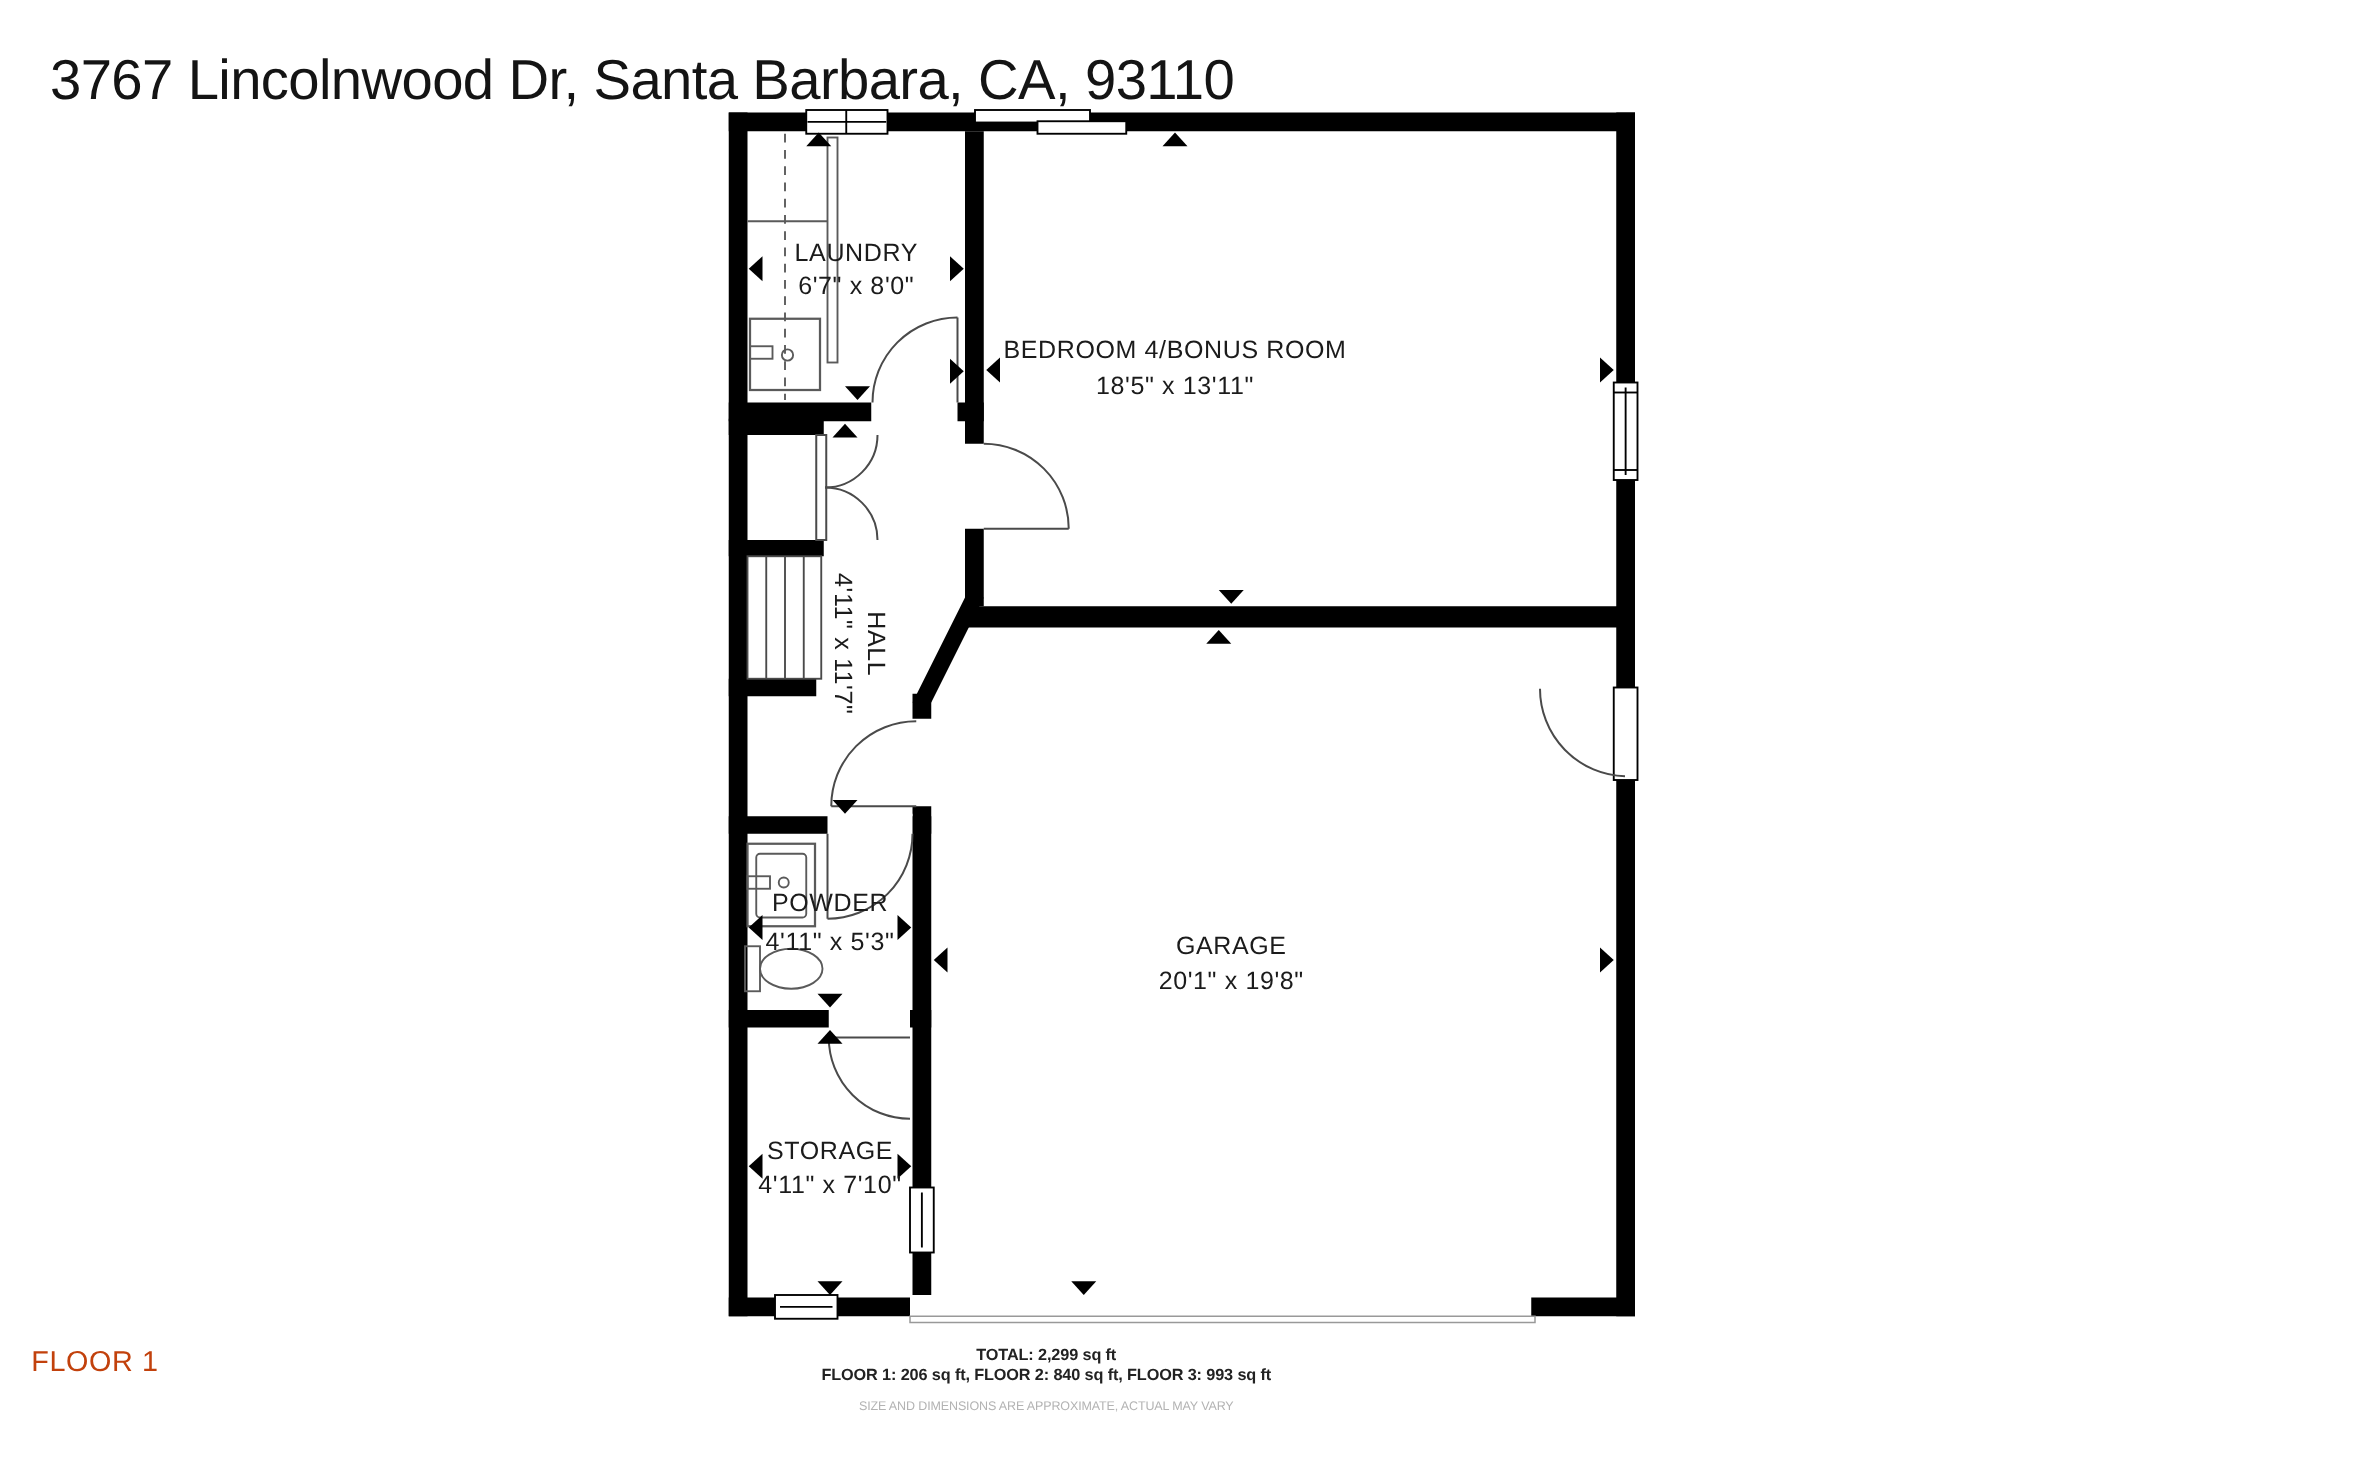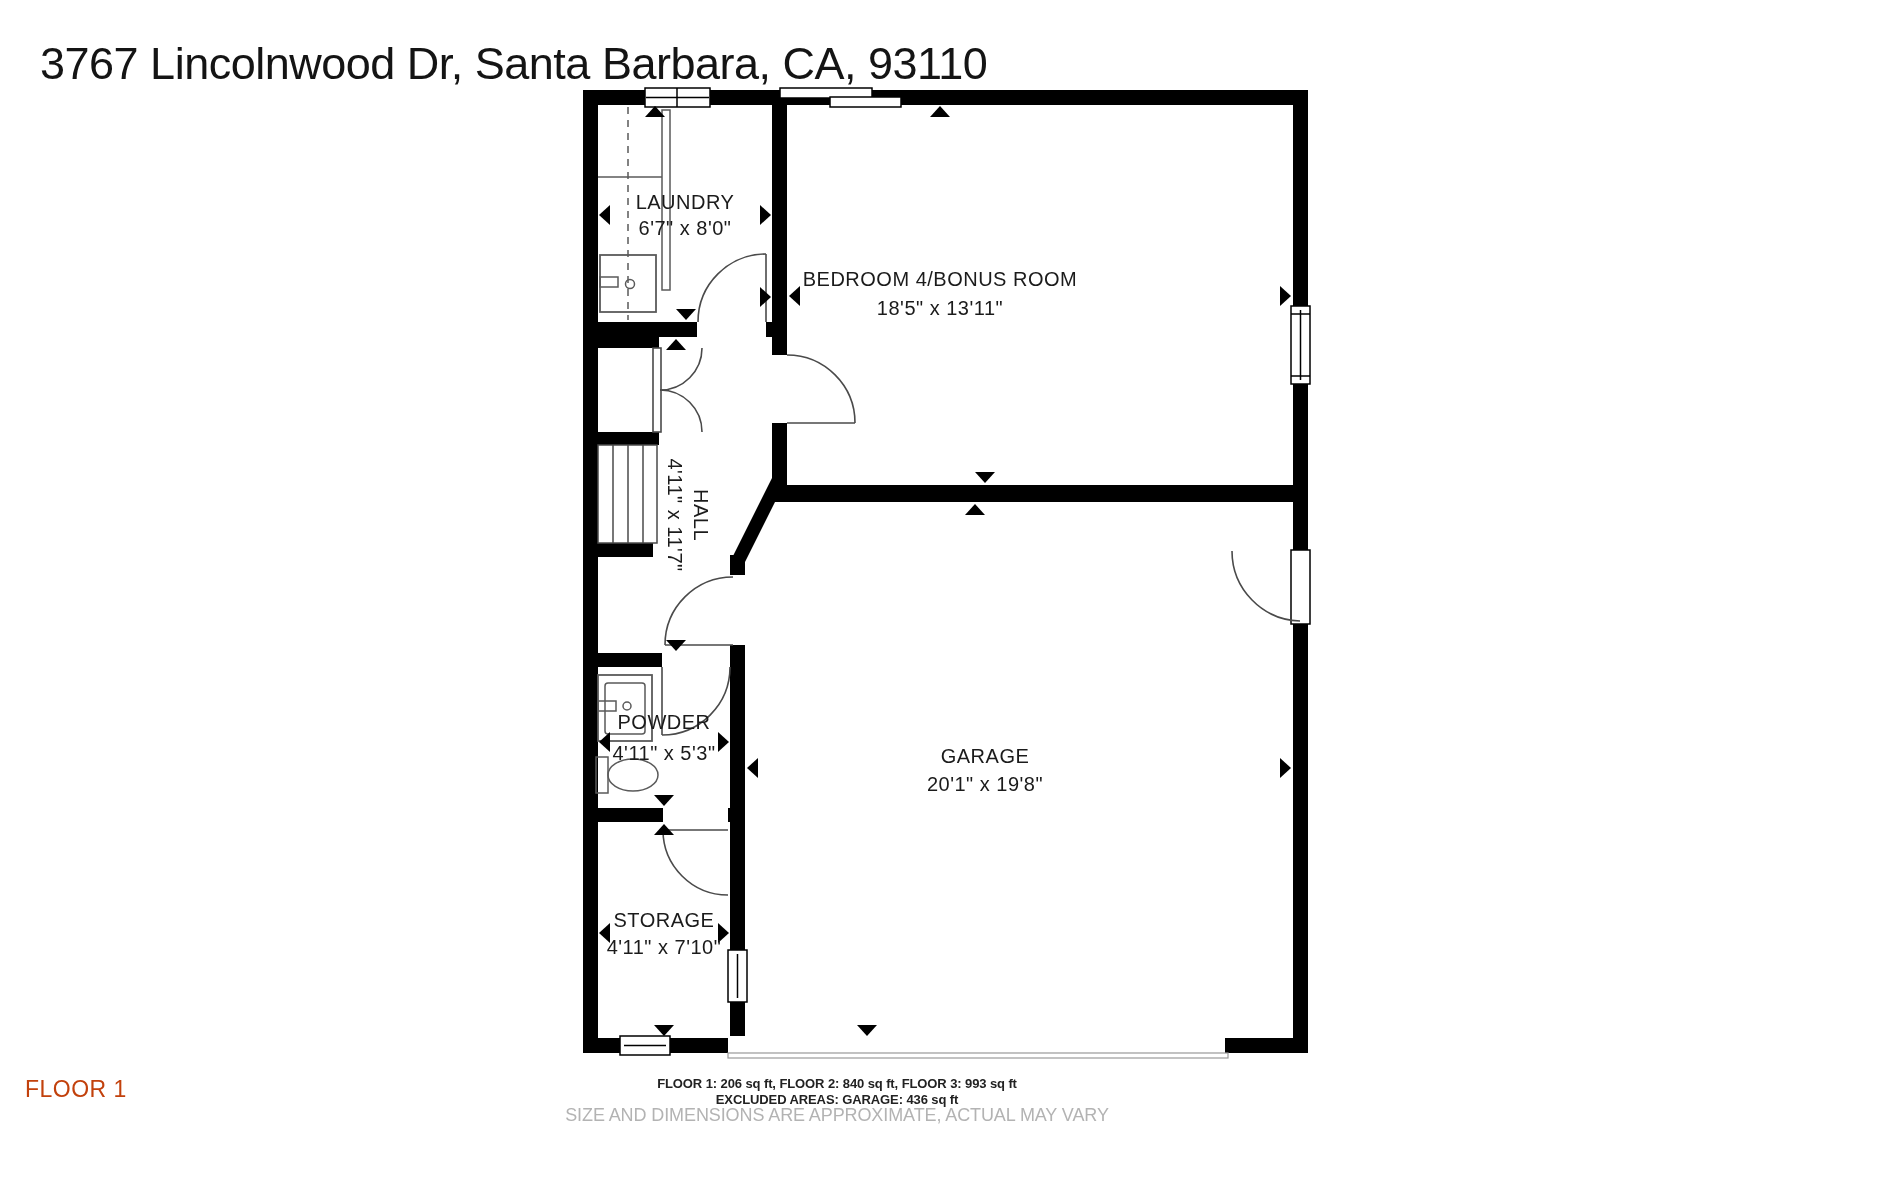--- a/index.html
+++ b/index.html
@@ -5,21 +5,21 @@
   html,body{margin:0;padding:0;background:#fff;}
   .page{position:relative;width:1890px;height:1181px;background:#fff;overflow:hidden;
         font-family:"Liberation Sans", sans-serif;}
   .title{position:absolute;left:40px;top:8px;font-size:45px;font-weight:400;
          color:#141414;letter-spacing:-0.5px;white-space:nowrap;}
   .plan-svg{position:absolute;left:0;top:0;width:1890px;height:1181px;}
   .room-name,.room-dims{font-family:"Liberation Sans", sans-serif;font-size:20px;
          fill:#1b1b1b;letter-spacing:0.5px;}
   .footer{position:absolute;left:537px;top:1076px;width:600px;text-align:center;
           font-size:13px;line-height:15.5px;color:#222;font-weight:600;letter-spacing:-0.1px;}
-  .footer .disclaimer{color:#b3b3b3;font-weight:400;font-size:18px;margin-top:1px;}
+  .footer .disclaimer{color:#b3b3b3;font-weight:400;font-size:10px;margin-top:11px;}
   .floor-tag{position:absolute;left:25px;top:1076px;font-size:23px;color:#c2410c;
           letter-spacing:0.5px;}
 </style>
 </head>
 <body>
 
 <div class="page">
 
   <h1 class="title">3767 Lincolnwood Dr, Santa Barbara, CA, 93110</h1>
 
@@ -186,20 +186,20 @@
 
       <text class="room-name" x="664" y="927">STORAGE</text>
       <text class="room-dims" x="664" y="954">4'11" x 7'10"</text>
 
       <text class="room-name" x="985" y="763">GARAGE</text>
       <text class="room-dims" x="985" y="791">20'1" x 19'8"</text>
     </g>
   </svg>
 
   <div class="footer">
+    <div>TOTAL: 2,299 sq ft</div>
     <div>FLOOR 1: 206 sq ft, FLOOR 2: 840 sq ft, FLOOR 3: 993 sq ft</div>
-    <div>EXCLUDED AREAS: GARAGE: 436 sq ft</div>
     <div class="disclaimer">SIZE AND DIMENSIONS ARE APPROXIMATE, ACTUAL MAY VARY</div>
   </div>
 
   <div class="floor-tag">FLOOR 1</div>
 
 </div>
 
 </body></html>

